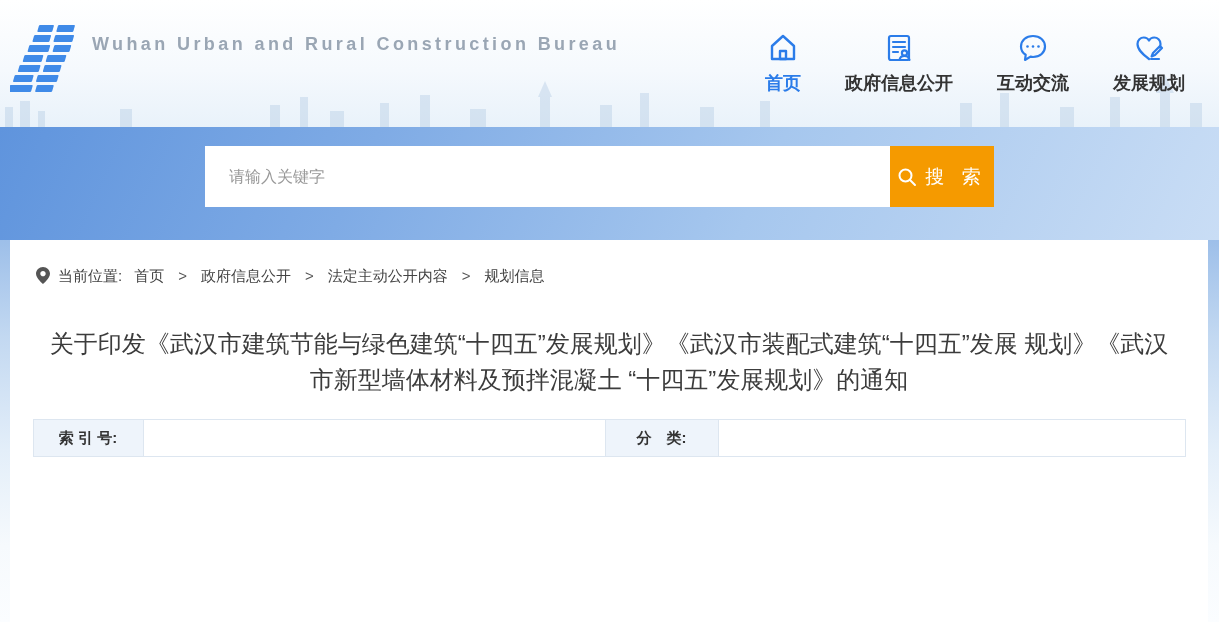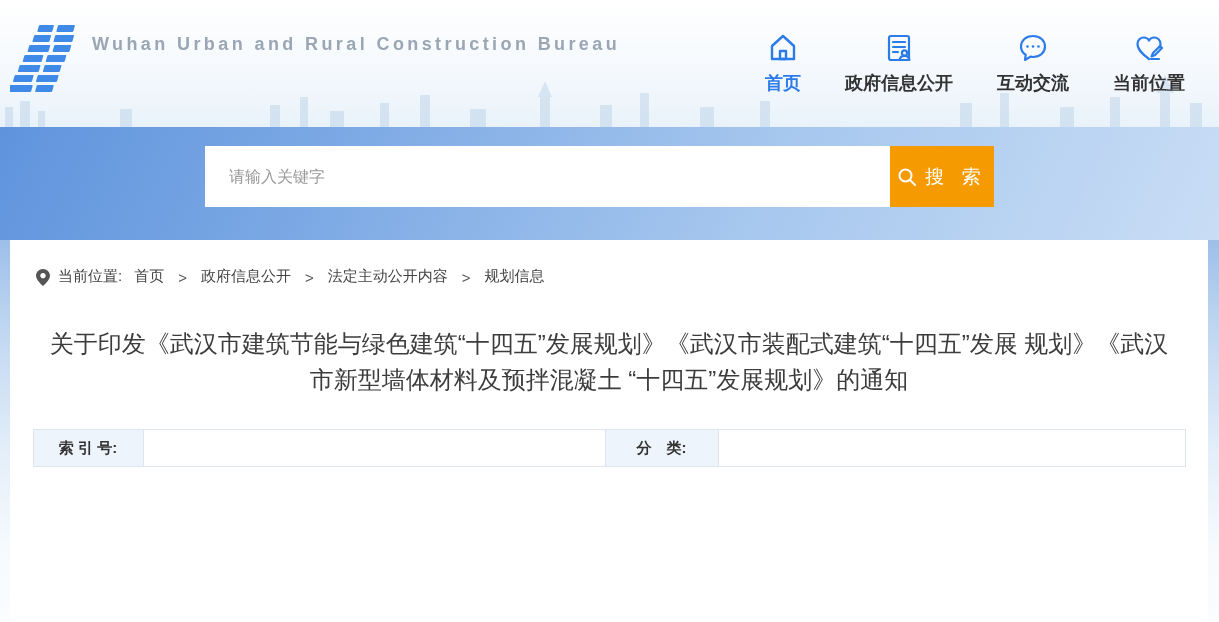--- a/index.html
+++ b/index.html
@@ -52,33 +52,33 @@
   }
   .search-btn svg { width:20px; height:20px; margin-right:8px; }
 
   
   .content-section {
     height:382px; position:relative;
     background:linear-gradient(180deg,#9dbfe9 0%,#c2d8f1 25%,#e3eef9 55%,#f6fafd 80%,#fbfdff 100%);
   }
   .panel { position:absolute; left:10px; right:11px; top:0; bottom:0; background:#fff; }
 
-  .breadcrumb { display:flex; align-items:flex-end; padding:27px 0 0 26px; font-size:15px; color:#444; }
+  .breadcrumb { display:flex; align-items:flex-start; padding:27px 0 0 26px; font-size:15px; color:#444; }
   .breadcrumb svg { width:14px; height:17px; margin-right:8px; }
   .crumb-prefix { margin-right:12px; }
   .crumb-link { color:#444; cursor:pointer; }
   .crumb-sep { margin:0 14px; color:#555; }
 
   .page-title {
     margin:40px auto 0; width:1120px; text-align:center;
     font-size:24px; color:#3c3c3c; line-height:36px;
   }
 
   .meta-table {
-    width:1153px; margin:31px auto 0; border-collapse:collapse; table-layout:fixed;
+    width:1153px; margin:21px auto 0; border-collapse:collapse; table-layout:fixed;
   }
   .meta-table td { border:1px solid #dde6f0; font-size:15px; vertical-align:middle; }
   .meta-table .lbl {
     width:110px; background:#eef4fb; font-weight:bold; color:#333;
     text-align:center; height:37px; white-space:nowrap;
   }
   .meta-table .lbl2 { width:113px; }
   .meta-table .val { background:#fff; padding:0 18px; color:#333; }
   .meta-table .val1 { width:462px; }
   .meta-table .name-lbl { height:70px; }
@@ -167,21 +167,21 @@
         <circle cx="21.5" cy="14.5" r="1.3" fill="#2b7ce9" stroke="none"></circle>
       </svg>
       <div class="nav-label">互动交流</div>
     </div>
     <div class="nav-item">
       <svg viewBox="0 0 32 32" fill="none" stroke="#2b7ce9" stroke-width="2.2" stroke-linejoin="round" stroke-linecap="round">
         <path d="M16 27 C10 22.5 4.5 18 4.5 12 C4.5 8 7.5 5.5 10.8 5.5 C13 5.5 15 6.7 16 8.5 C17 6.7 19 5.5 21.2 5.5 C24.5 5.5 27.5 8 27.5 12 C27.5 13.2 27.2 14.3 26.7 15.4"></path>
         <path d="M27 14 L20 21 L18.6 24.4 L22 23 L29 16 Z"></path>
         <line x1="18" y1="27" x2="26" y2="27"></line>
       </svg>
-      <div class="nav-label">当前位置</div>
+      <div class="nav-label">发展规划</div>
     </div>
   </div>
 </div>
 
 <div class="banner">
   <div class="search-bar">
     <input class="search-input" type="text" placeholder="请输入关键字" style="">
     <button class="search-btn">
       <svg viewBox="0 0 20 20" fill="none" stroke="#ffffff" stroke-width="2" stroke-linecap="round">
         <circle cx="8.5" cy="8.5" r="6"></circle>

